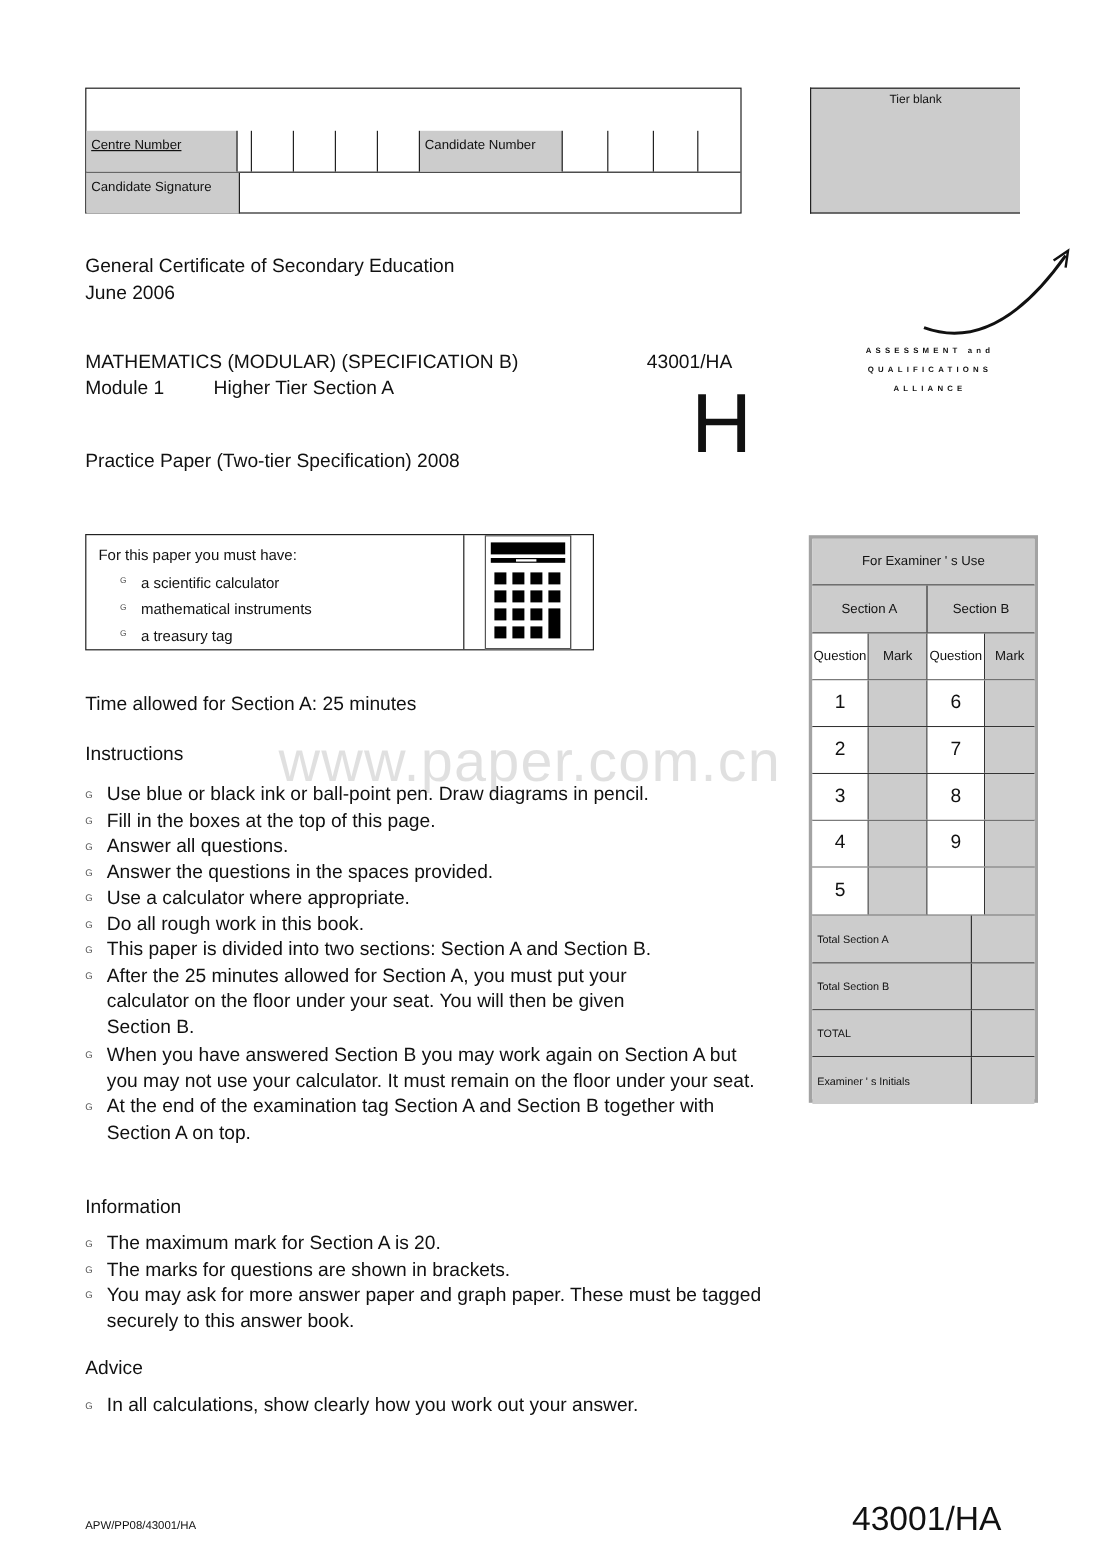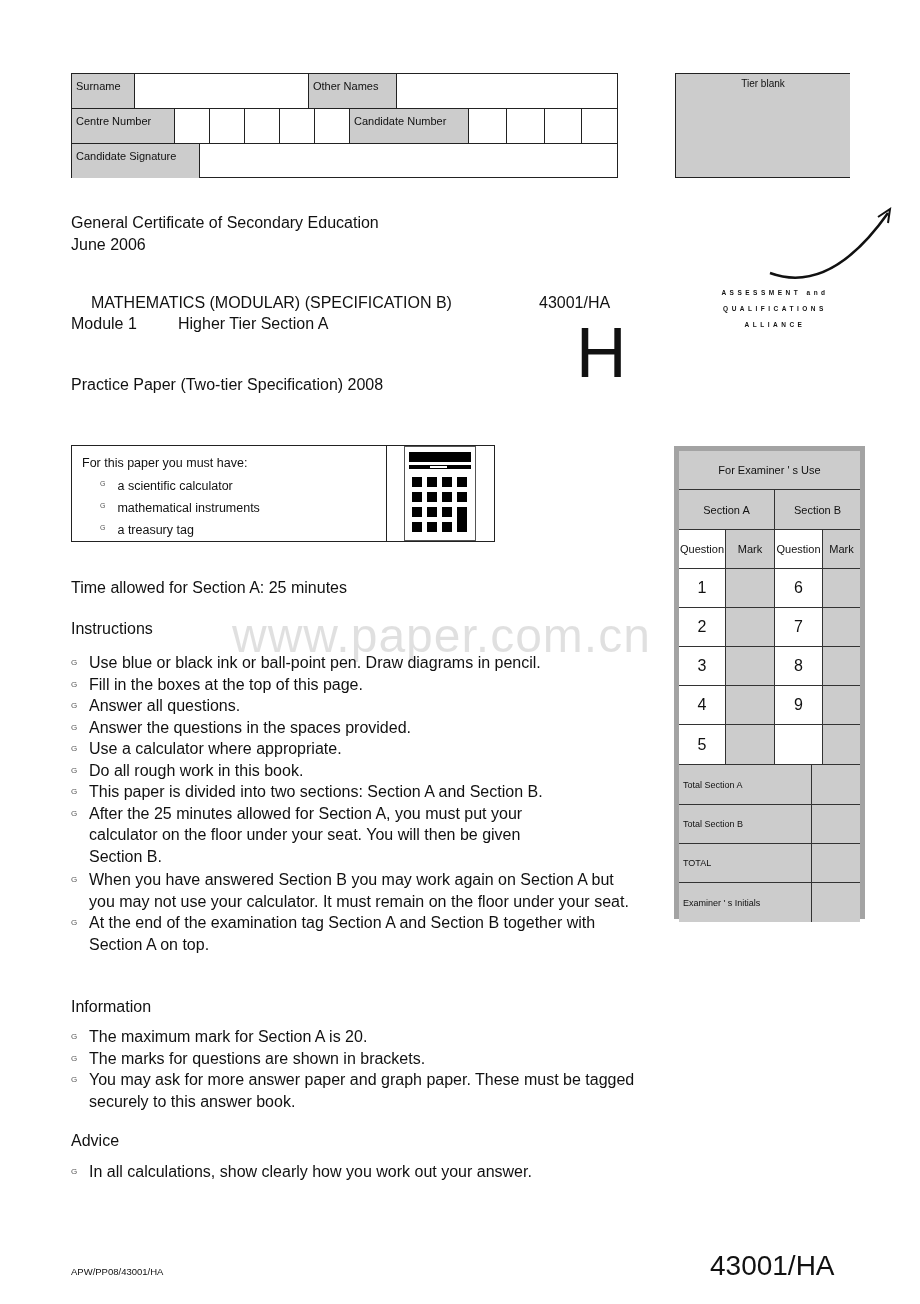--- a/index.html
+++ b/index.html
@@ -29,21 +29,21 @@
   
   .must { position: absolute; left: 71px; top: 445px; width: 424px; height: 97px; border: 1px solid #222; }
   .must-title { position: absolute; left: 10px; top: 10px; font-size: 12.5px; }
   .must-item { position: absolute; left: 28px; font-size: 12.5px; }
   .must-item .bul { font-size: 7px; color: #555; margin-right: 12px; vertical-align: 4px; }
   .must .vline { position: absolute; top: 0; bottom: 0; border-left: 1px solid #222; }
 
   .calc { position: absolute; left: 404px; top: 446px; width: 72px; height: 95px; border: 1px solid #555; background: #fff; }
 
   
-  .exam { position: absolute; left: 674px; top: 446px; width: 191px; height: 473px; border: 5px solid #a3a3a3; }
+  .exam { position: absolute; left: 674px; top: 446px; width: 191px; height: 473px; border: 3px solid #a3a3a3; }
   .exam .r { position: absolute; left: 0; right: 0; border-bottom: 1px solid #333; }
   .exam .c { position: absolute; top: 0; bottom: 0; border-right: 1px solid #333; display: flex; align-items: center; justify-content: center; }
   .exam .c.nb { border-right: none; }
   .g { background: #cccccc; }
   .w { background: #ffffff; }
   .f11 { font-size: 11px; }
   .f16 { font-size: 16px; }
   .f9 { font-size: 9px; }
   .left { justify-content: flex-start !important; padding-left: 4px; }
 
@@ -55,28 +55,22 @@
 
   .watermark { position: absolute; left: 232px; top: 608px; font-size: 48px; color: rgba(0,0,0,0.12); letter-spacing: 1px; pointer-events: none; }
 
   .footer-left { position: absolute; left: 71px; top: 1266px; font-size: 9.5px; }
   .footer-right { position: absolute; left: 710px; top: 1250px; font-size: 28px; }
 </style>
 </head>
 <body>
 
 <div class="cand">
-  <div class="row" style="top:0;height:35px;">
-    <div class="cell grey" style="left:0;width:63px;">Surname</div>
-    <div class="cell" style="left:63px;width:174px;"></div>
-    <div class="cell grey" style="left:237px;width:88px;">Other Names</div>
-    <div class="cell last" style="left:325px;right:0;"></div>
-  </div>
   <div class="row" style="top:35px;height:35px;">
-    <div class="cell grey" style="left:0;width:103px;">Centre Number</div>
+    <div class="cell grey" style="left:0;width:126px;text-decoration:underline;">Centre Number</div>
     <div class="cell" style="left:103px;width:35px;"></div>
     <div class="cell" style="left:138px;width:35px;"></div>
     <div class="cell" style="left:173px;width:35px;"></div>
     <div class="cell" style="left:208px;width:35px;"></div>
     <div class="cell" style="left:243px;width:35px;"></div>
     <div class="cell grey" style="left:278px;width:119px;">Candidate Number</div>
     <div class="cell" style="left:397px;width:38px;"></div>
     <div class="cell" style="left:435px;width:38px;"></div>
     <div class="cell" style="left:473px;width:37px;"></div>
     <div class="cell last" style="left:510px;right:0;"></div>
@@ -84,21 +78,21 @@
   <div class="row" style="top:70px;height:34px;">
     <div class="cell grey" style="left:0;width:128px;">Candidate Signature</div>
     <div class="cell last" style="left:128px;right:0;"></div>
   </div>
 </div>
 
 <div class="leave-blank">Tier blank</div>
 
 <div class="abs t17" style="left:71px;top:212px;">General Certificate of Secondary Education</div>
 <div class="abs t17" style="left:71px;top:234px;">June 2006</div>
-<div class="abs t17" style="left:71px;top:292px;margin-left:20px;">MATHEMATICS (MODULAR) (SPECIFICATION B)</div>
+<div class="abs t17" style="left:71px;top:292px;">MATHEMATICS (MODULAR) (SPECIFICATION B)</div>
 <div class="abs t17" style="left:539px;top:292px;">43001/HA</div>
 <div class="abs t17" style="left:71px;top:313px;">Module 1</div>
 <div class="abs t17" style="left:178px;top:313px;">Higher Tier  Section A</div>
 <div class="big-h">H</div>
 <div class="abs t17" style="left:71px;top:374px;">Practice Paper (Two-tier Specification) 2008</div>
 
 <div class="aqa">
   <svg class="abs" style="left:0;top:0;" width="195" height="80">
     <path d="M70 68 Q130 90 188 8" stroke="#111" stroke-width="2.5" fill="none"></path>
     <path d="M178 12 L190 4 L188 18" stroke="#111" stroke-width="2" fill="none"></path>

